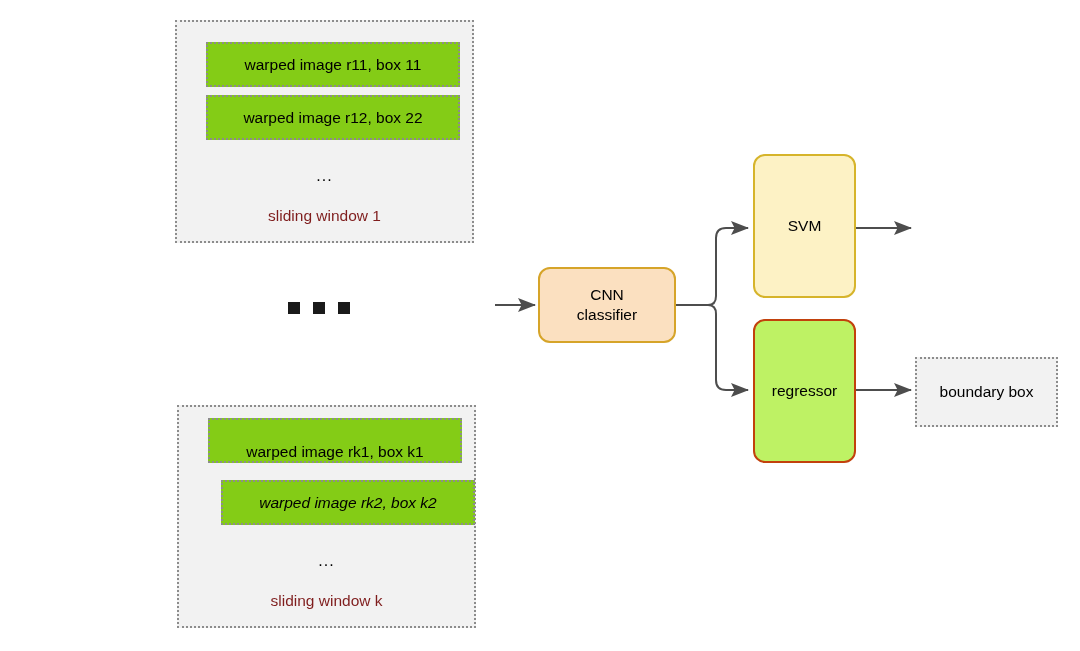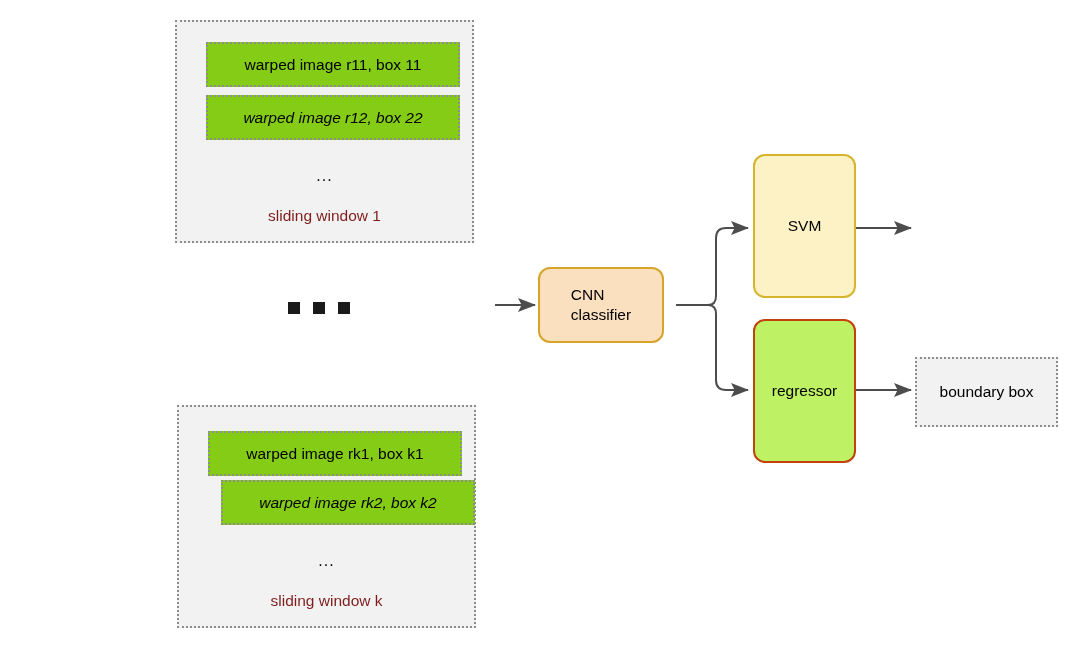--- a/index.html
+++ b/index.html
@@ -53,21 +53,21 @@
   }
 
   
   .round-box {
     position: absolute;
     box-sizing: border-box;
     border-radius: 12px;
     display: flex;
     align-items: center;
     justify-content: center;
-    text-align: left;
+    text-align: center;
   }
   .round-box .rb-label {
     font-size: 15.5px;
     color: #000000;
     line-height: 1.3;
     white-space: pre-line;
   }
 
   
   .group-ellipsis {
@@ -138,39 +138,39 @@
       <rect x="0" y="3" width="12" height="12" fill="#1a1a1a"></rect>
       <rect x="25" y="3" width="12" height="12" fill="#1a1a1a"></rect>
       <rect x="50" y="3" width="12" height="12" fill="#1a1a1a"></rect>
     </svg>
   </div>
 
   <div class="dotted-box outer" style="left:175px; top:20px; width:299px; height:223px;">
     <div class="dotted-inner" style="left:29px; top:20px; width:254px; height:45px;">
       <span class="box-label">warped image r11, box 11</span>
     </div>
-    <div class="dotted-inner" style="left:29px; top:73px; width:254px; height:45px;font-style:italic;">
+    <div class="dotted-inner" style="left:29px; top:73px; width:254px; height:45px;">
       <span class="box-label">warped image r12, box 22</span>
     </div>
     <div class="group-ellipsis" style="left:0; top:145px;">...</div>
     <div class="group-caption" style="left:0; top:185px;">sliding window 1</div>
   </div>
 
   <div class="dotted-box outer" style="left:177px; top:405px; width:299px; height:223px;">
-    <div class="dotted-inner" style="left:29px; top:24px; width:254px; height:45px;">
+    <div class="dotted-inner" style="left:29px; top:11px; width:254px; height:45px;align-items:flex-end;">
       <span class="box-label">warped image rk1, box k1</span>
     </div>
     <div class="dotted-inner" style="left:42px; top:73px; width:254px; height:45px;font-style:italic;">
       <span class="box-label">warped image rk2, box k2</span>
     </div>
     <div class="group-ellipsis" style="left:0; top:145px;">...</div>
     <div class="group-caption" style="left:0; top:185px;">sliding window k</div>
   </div>
 
-  <div class="round-box" style="left:538px; top:267px; width:126px; height:76px;
+  <div class="round-box" style="left:538px; top:267px; width:138px; height:76px;
               background:#fbe0c0; border:2px solid #d6a429;">
     <span class="rb-label">CNN
 classifier</span>
   </div>
 
   <div class="round-box" style="left:753px; top:154px; width:103px; height:144px;
               background:#fdf2c5; border:2px solid #d6b42b;">
     <span class="rb-label">SVM</span>
   </div>
 

